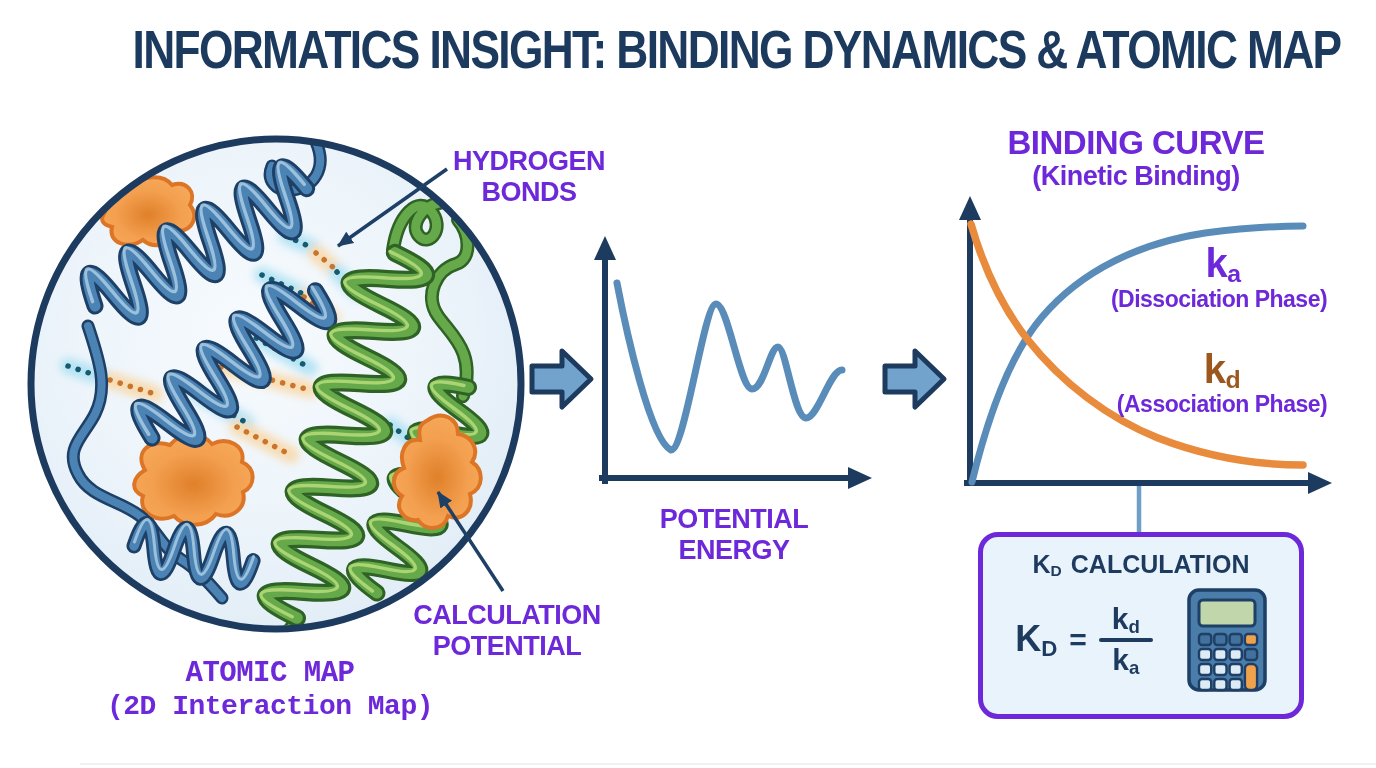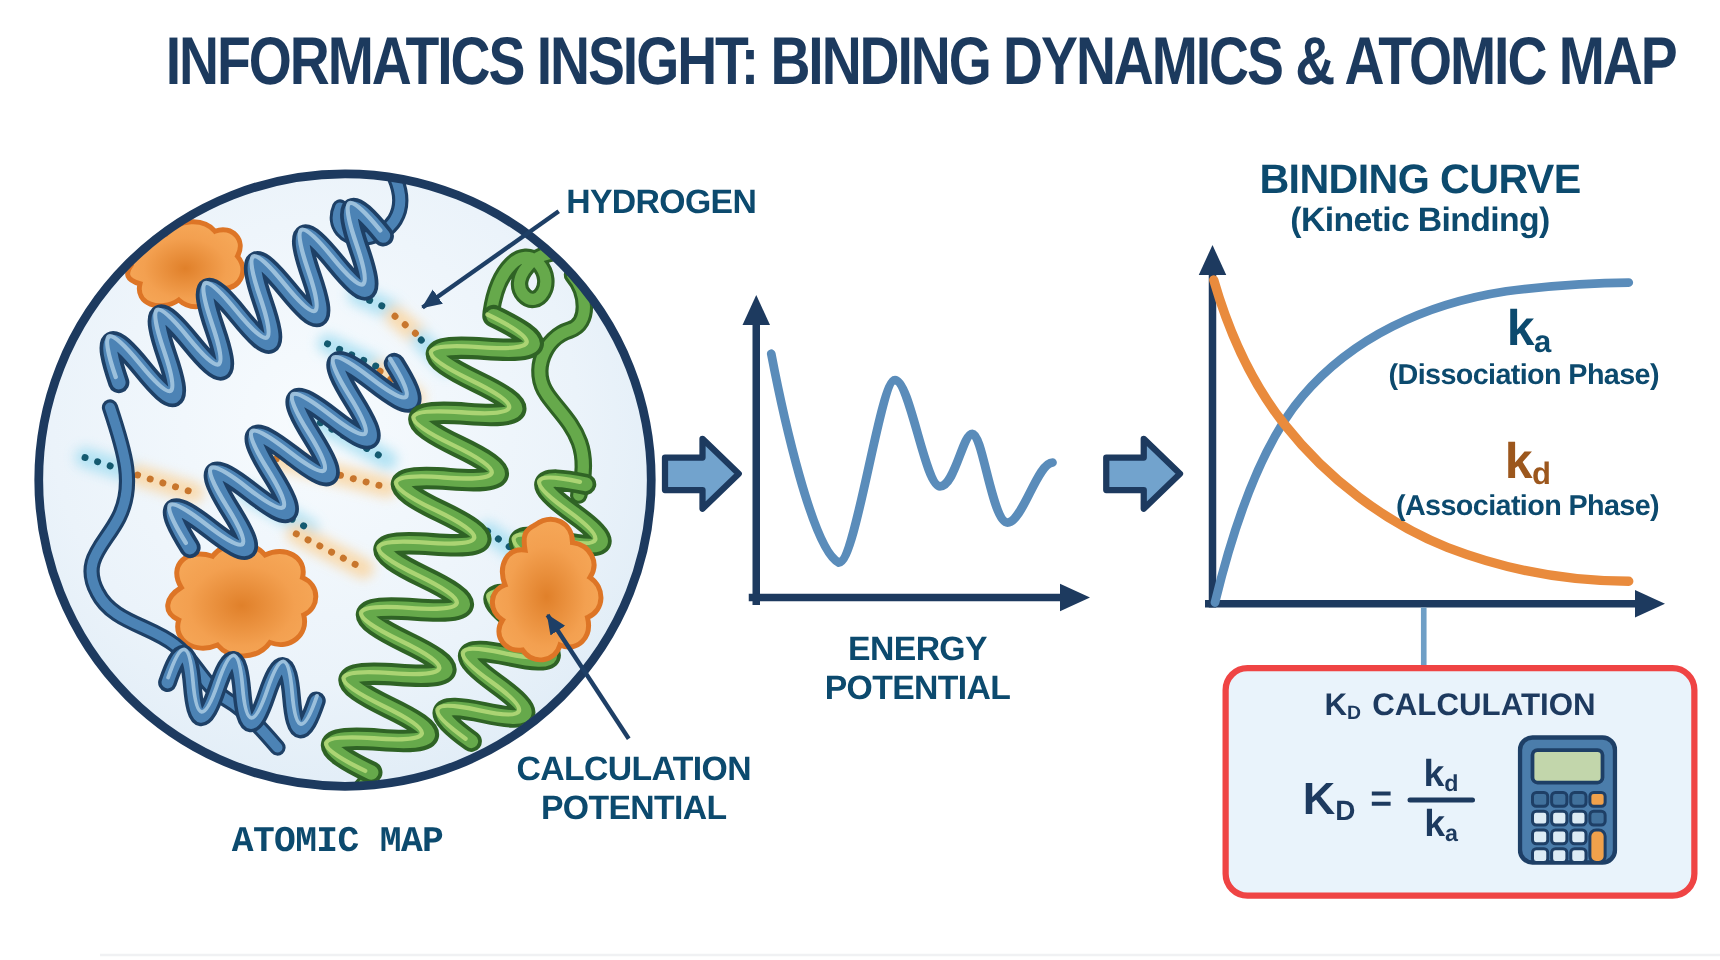--- a/index.html
+++ b/index.html
@@ -2,32 +2,32 @@
 <html><head>
 <meta charset="utf-8">
 <style>
   html,body{margin:0;padding:0;background:#fff;}
   .stage{position:relative;width:1376px;height:768px;background:#ffffff;overflow:hidden;
          font-family:"Liberation Sans",sans-serif;color:#1d3a5f;}
   .art{position:absolute;inset:0;}
   .title-wrap{position:absolute;top:18px;left:0;width:100%;text-align:center;}
   .main-title{display:inline-block;font-size:54px;font-weight:bold;letter-spacing:-2px;
               white-space:nowrap;color:#1c3a5e;transform:scaleX(0.82);transform-origin:center;}
-  .lbl{position:absolute;font-weight:bold;color:#0c4a6e;text-align:center;
+  .lbl{position:absolute;font-weight:bold;color:#6d28d9;text-align:center;
        transform:translateX(-50%);line-height:1.13;white-space:nowrap;letter-spacing:-0.5px;}
   .lbl-27{font-size:27px;}
   .lbl-29{font-size:29px;}
   .lbl-28{font-size:28px;}
   .lbl-33{font-size:33px;}
   .lbl-23{font-size:23px;}
   .k-big{font-size:40px;font-weight:bold;line-height:1;}
   .kd-col{color:#9c571d;}
   .sb{font-size:0.62em;font-weight:bold;vertical-align:-0.22em;}
-  .kd-box{position:absolute;left:978px;top:532px;width:380px;height:187px;box-sizing:border-box;
-          background:#e9f3fb;border:5px solid #ef4444;border-radius:20px;}
+  .kd-box{position:absolute;left:978px;top:532px;width:326px;height:187px;box-sizing:border-box;
+          background:#e9f3fb;border:5px solid #6d28d9;border-radius:20px;}
   .kd-box-title{margin-top:13px;text-align:center;font-size:25px;font-weight:bold;color:#1d3a5f;}
   .kd-box-title .rest{margin-left:9px;}
   .formula-row{margin-top:8px;display:flex;justify-content:center;align-items:center;gap:34px;}
   .formula{display:flex;align-items:center;font-weight:bold;color:#1d3a5f;}
   .f-lhs{font-size:36px;}
   .f-eq{font-size:30px;margin:0 12px;}
   .frac{display:inline-flex;flex-direction:column;align-items:center;}
   .frac .part{font-size:30px;line-height:1.05;}
   .frac .bar{width:54px;height:4px;background:#1d3a5f;border-radius:2px;margin:2px 0;}
   .bottom-line{position:absolute;left:80px;right:0;bottom:3px;height:2px;background:#f0f1f3;}
@@ -176,34 +176,36 @@
       <path d="M1139 486 L1139 532" stroke="#6f9fc6" stroke-width="4.5"></path>
     </g>
   </svg>
 
   <div class="title-wrap">
     <span class="main-title">INFORMATICS INSIGHT: BINDING DYNAMICS &amp; ATOMIC MAP</span>
   </div>
 
   <div class="lbl lbl-27" style="left:529px;top:146px;">
     <div>HYDROGEN</div>
+    <div>BONDS</div>
   </div>
 
   <div class="lbl lbl-27" style="left:507px;top:600px;">
     <div>CALCULATION</div>
     <div>POTENTIAL</div>
   </div>
 
   <div class="lbl" style="left:270px;top:658px;font-family:Liberation Mono, monospace;">
     <div class="lbl-29">ATOMIC MAP</div>
+    <div class="lbl-28">(2D Interaction Map)</div>
   </div>
 
   <div class="lbl lbl-27" style="left:734px;top:504px;">
+    <div>POTENTIAL</div>
     <div>ENERGY</div>
-    <div>POTENTIAL</div>
   </div>
 
   <div class="lbl" style="left:1136px;top:124px;">
     <div class="lbl-33">BINDING CURVE</div>
     <div class="lbl-27">(Kinetic Binding)</div>
   </div>
 
   <div class="lbl k-big" style="left:1223px;top:243px;">
     <span>k</span><span class="sb">a</span>
   </div>

